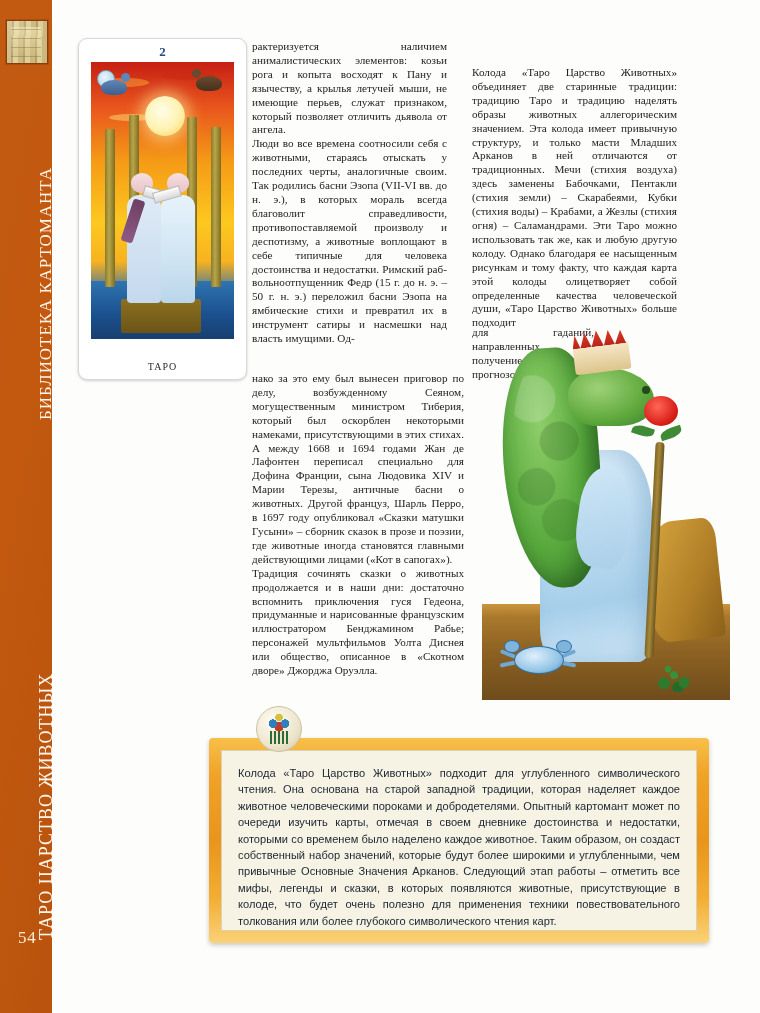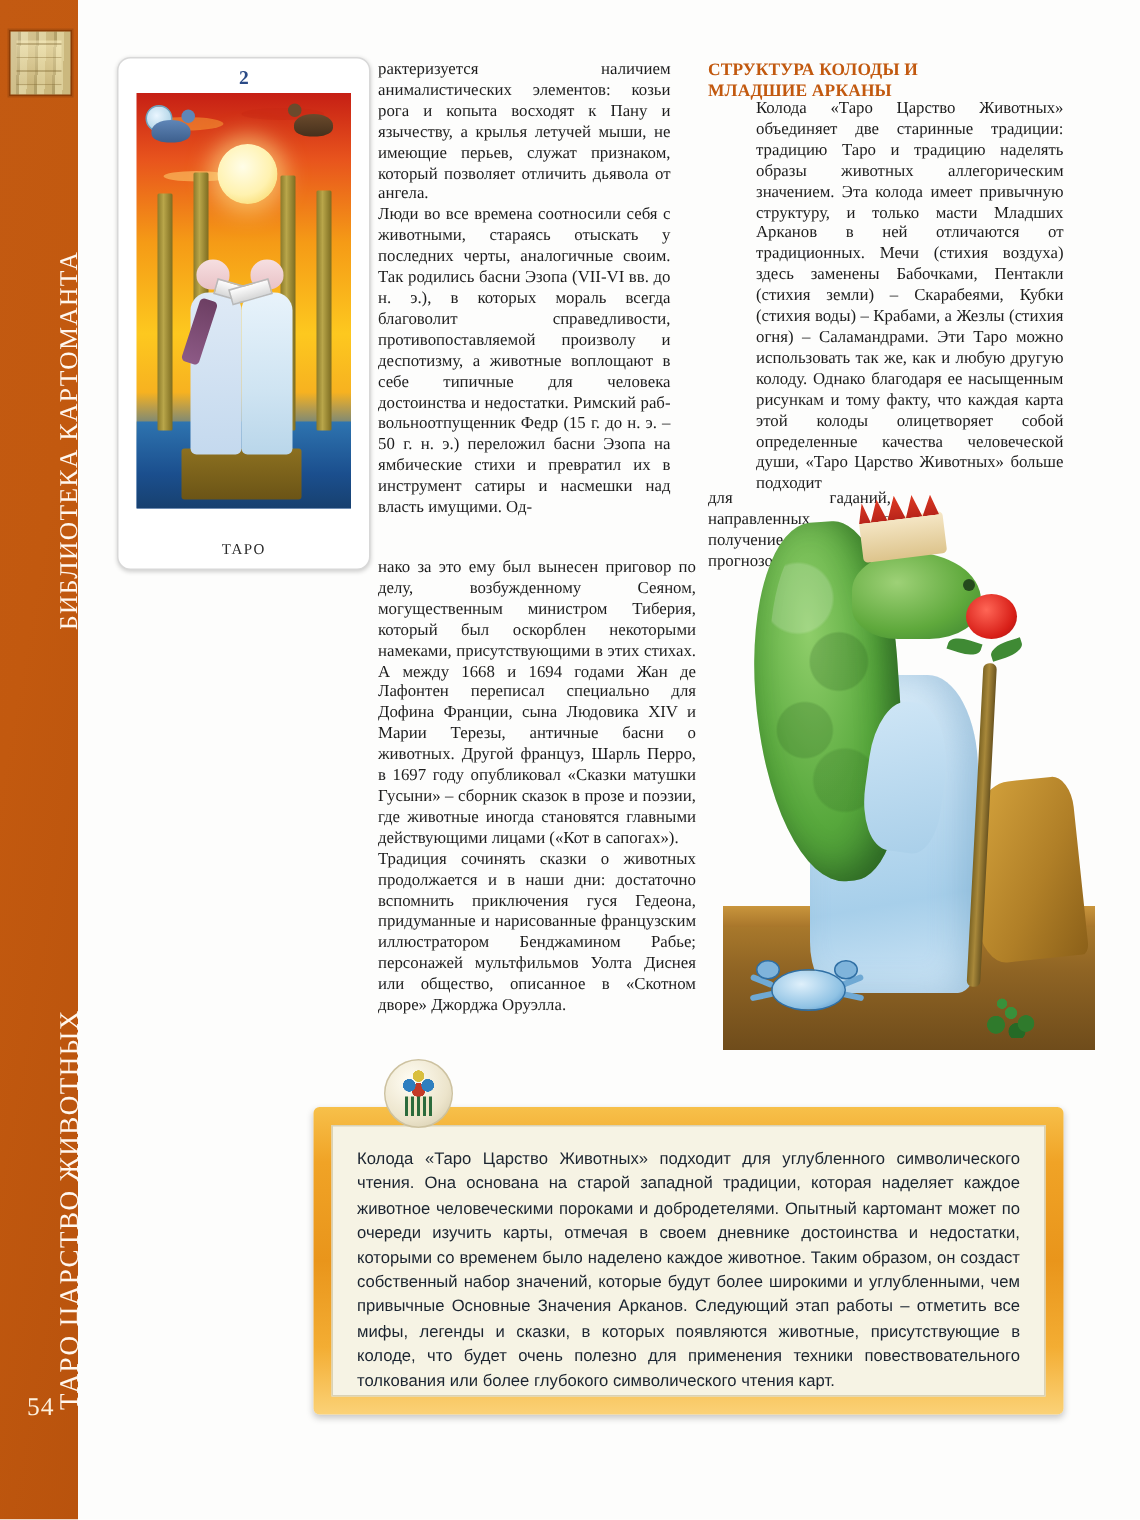--- a/index.html
+++ b/index.html
@@ -156,21 +156,21 @@
     font-family:"Liberation Serif", serif;
     color:#1d1d1d;
     text-align:justify;
     font-size:11.2px;
     line-height:13.9px;
     hyphens:manual;
   }
   .col p{margin:0;}
   .col-mid-top{ left:200px; top:40px; width:195px; }
   .col-mid-bottom{ left:200px; top:372px; width:212px; }
-  .col-right{ left:420px; top:66px; width:205px;margin-left:32px; }
+  .col-right{ left:420px; top:66px; width:205px; }
   .col-right-narrow{ left:420px; top:326px; width:122px; }
 
   .section-head{
     position:absolute;left:420px;top:40px;width:205px;
     font-family:"Liberation Serif", serif;
     font-weight:bold;
     font-size:11.6px;line-height:14px;
     letter-spacing:.01em;
     color:#c2590f;
     text-transform:uppercase;
@@ -382,21 +382,20 @@
     <div class="col col-mid-top">
       <p>рактеризуется наличием анималистических элементов: козьи рога и копыта восходят к Пану и язычеству, а крылья летучей мыши, не имеющие перьев, служат признаком, который позволяет отличить дьявола от ангела.</p>
       <p>Люди во все времена соотносили себя с животными, стараясь отыскать у последних черты, аналогичные своим. Так родились басни Эзопа (VII-VI вв. до н. э.), в которых мораль всегда благоволит справедливости, противопоставляемой произволу и деспотизму, а животные воплощают в себе типичные для человека достоинства и недостатки. Римский раб-вольноотпущенник Федр (15 г. до н. э. – 50 г. н. э.) переложил басни Эзопа на ямбические стихи и превратил их в инструмент сатиры и насмешки над власть имущими. Од-</p>
     </div>
 
     <div class="col col-mid-bottom">
       <p>нако за это ему был вынесен приговор по делу, возбужденному Сеяном, могущественным министром Тиберия, который был оскорблен некоторыми намеками, присутствующими в этих стихах. А между 1668 и 1694 годами Жан де Лафонтен переписал специально для Дофина Франции, сына Людовика XIV и Марии Терезы, античные басни о животных. Другой француз, Шарль Перро, в 1697 году опубликовал «Сказки матушки Гусыни» – сборник сказок в прозе и поэзии, где животные иногда становятся главными действующими лицами («Кот в сапогах»).</p>
       <p>Традиция сочинять сказки о животных продолжается и в наши дни: достаточно вспомнить приключения гуся Гедеона, придуманные и нарисованные французским иллюстратором Бенджамином Рабье; персонажей мультфильмов Уолта Диснея или общество, описанное в «Скотном дворе» Джорджа Оруэлла.</p>
     </div>
 
-    <div class="section-head">СТРУКТУРА КОЛОДЫ И МЛАДШИЕ АРКАНЫ</div>
     <div class="col col-right">
       <p>Колода «Таро Царство Животных» объединяет две старинные традиции: традицию Таро и традицию наделять образы животных аллегорическим значением. Эта колода имеет привычную структуру, и только масти Младших Арканов в ней отличаются от традиционных. Мечи (стихия воздуха) здесь заменены Бабочками, Пентакли (стихия земли) – Скарабеями, Кубки (стихия воды) – Крабами, а Жезлы (стихия огня) – Саламандрами. Эти Таро можно использовать так же, как и любую другую колоду. Однако благодаря ее насыщенным рисункам и тому факту, что каждая карта этой колоды олицетворяет собой определенные качества человеческой души, «Таро Царство Животных» больше подходит</p>
     </div>
     <div class="col col-right-narrow">
       <p>для гаданий, направленных на получение советов, а не прогнозов на будущее.</p>
     </div>
 
     <div class="turtle-art">
       <div class="ground"></div>
       <div class="rock"></div>

